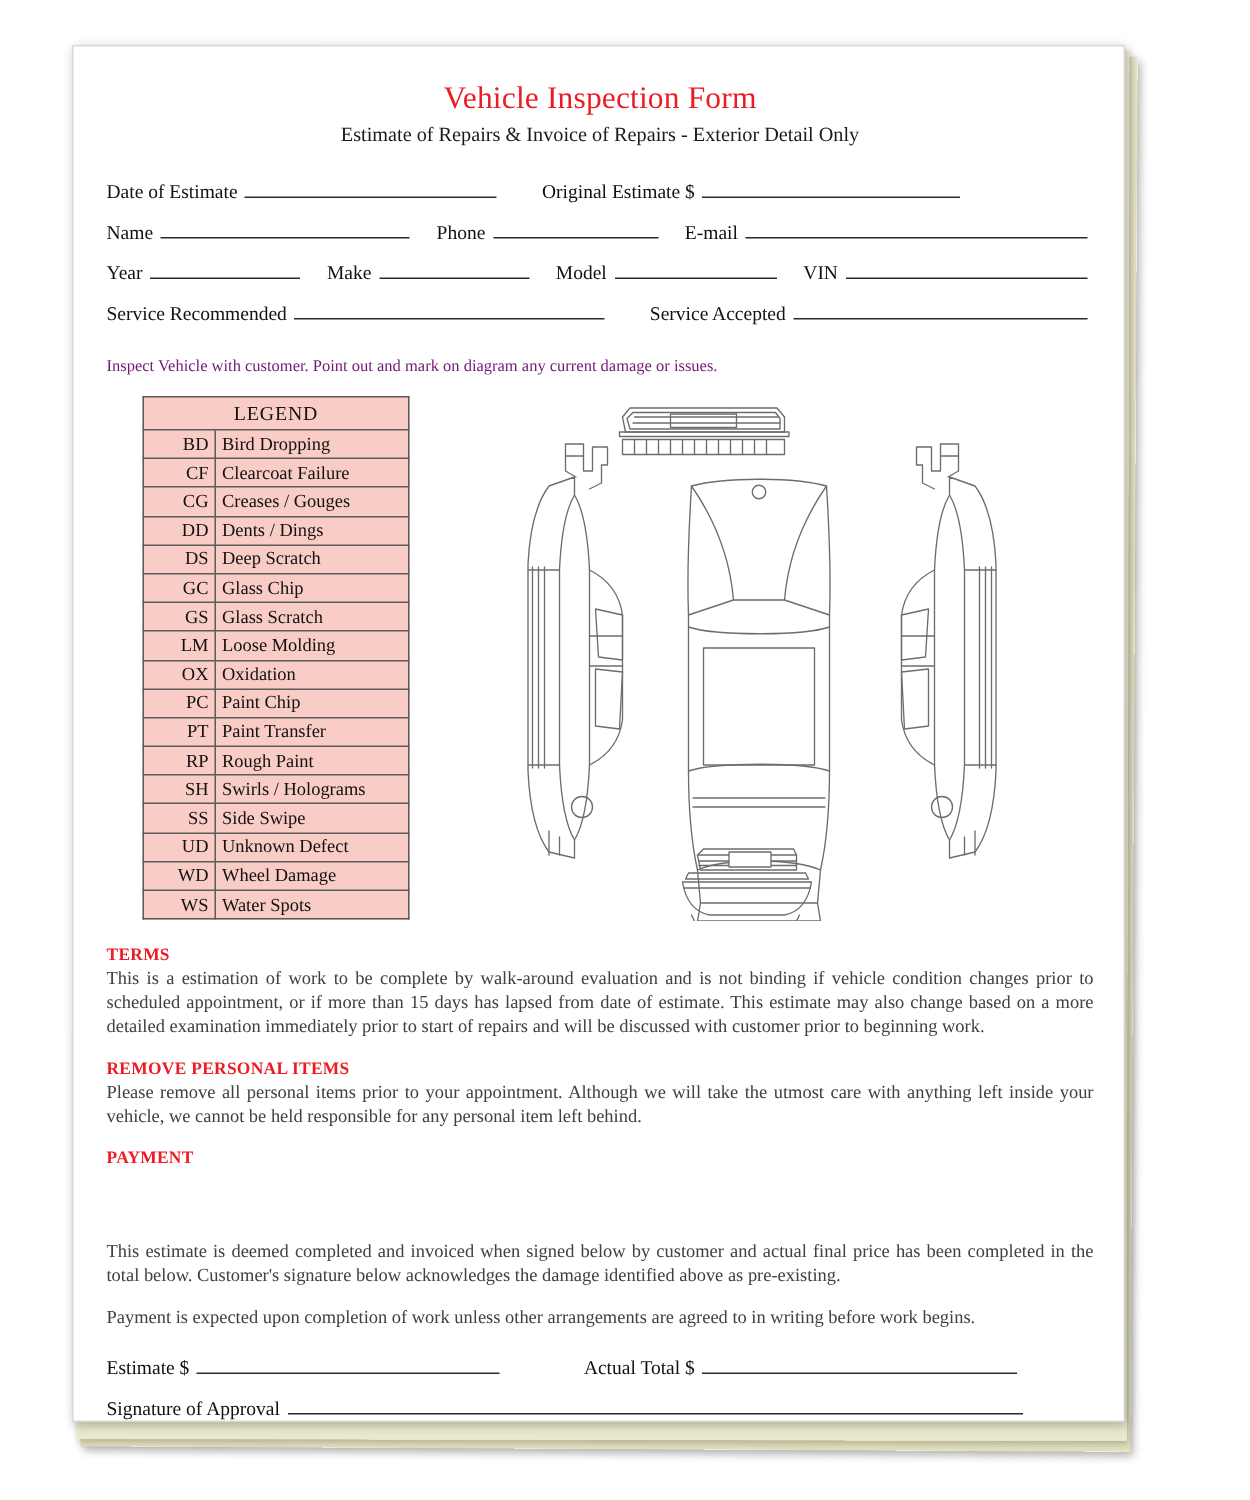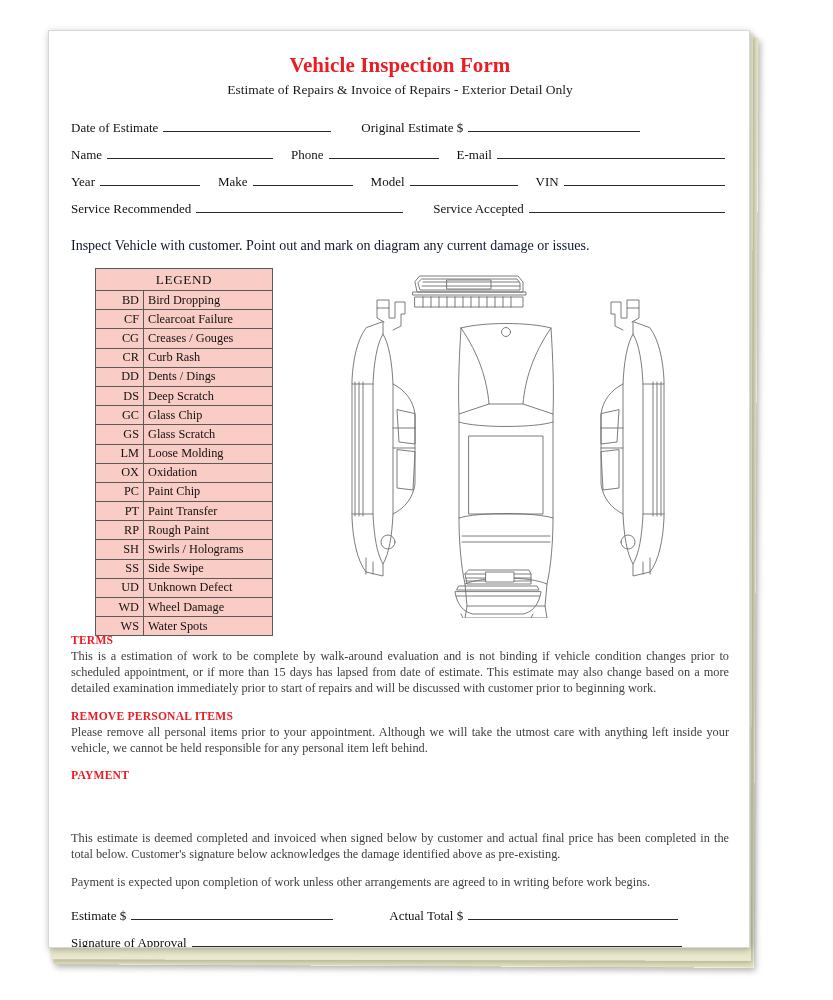--- a/index.html
+++ b/index.html
@@ -51,21 +51,21 @@
     position: absolute;
     left: 0; top: 0;
     width: 702px; height: 918px;
     padding: 0;
   }
 
   
   .form-title {
     text-align: center;
     color: #ec1c24;
-    font-weight: bold;
+    font-weight: normal;
     font-size: 21px;
     letter-spacing: 0.1px;
     margin-top: 22px;
   }
   .form-subtitle {
     text-align: center;
     font-size: 13.5px;
     color: #1a1a1a;
     margin-top: 4px;
   }
@@ -87,22 +87,22 @@
     border-bottom: 1.2px solid #2a2a2a;
     height: 12px;
     flex: 0 0 auto;
     margin-right: 4px;
   }
   .rule.grow { flex: 1 1 auto; }
   .spacer-sm { width: 14px; flex: 0 0 auto; }
   .spacer-md { width: 26px; flex: 0 0 auto; }
 
   .instruction {
-    font-size: 14px;
-    color: #0f172a;
+    font-size: 11px;
+    color: #701a75;
     margin: 21px 22px 0 22px;
   }
 
   
   .middle {
     display: flex;
     margin: 14px 22px 0 22px;
     height: 350px;
     gap: 35px;
   }
@@ -251,24 +251,20 @@
                   <td class="code">BD</td>
                   <td class="desc">Bird Dropping</td>
                 </tr>
                 <tr>
                   <td class="code">CF</td>
                   <td class="desc">Clearcoat Failure</td>
                 </tr>
                 <tr>
                   <td class="code">CG</td>
                   <td class="desc">Creases / Gouges</td>
-                </tr>
-                <tr>
-                  <td class="code">CR</td>
-                  <td class="desc">Curb Rash</td>
                 </tr>
                 <tr>
                   <td class="code">DD</td>
                   <td class="desc">Dents / Dings</td>
                 </tr>
                 <tr>
                   <td class="code">DS</td>
                   <td class="desc">Deep Scratch</td>
                 </tr>
                 <tr>

